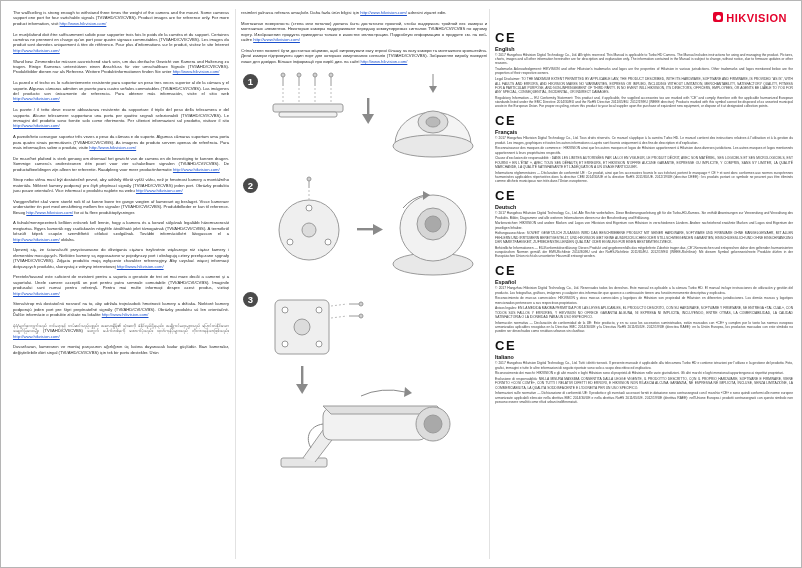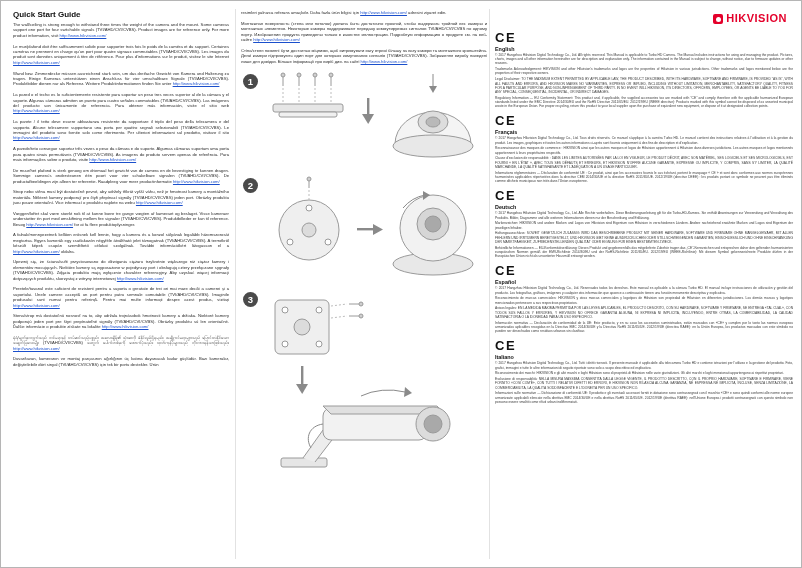--- a/index.html
+++ b/index.html
@@ -12,40 +12,39 @@
   .pgh{font-size:4.2px;line-height:1.3;margin:0 0 5.2px 0;text-align:justify;color:#2a2a2a;}
   .lnk{color:#1a4fcc;text-decoration:underline;cursor:pointer;}
   
   .col-mid{position:absolute;left:240px;top:9px;width:246px;}
   .step{display:flex;align-items:flex-start;margin:8px 0 6px 0;}
   .step-badge{flex:0 0 auto;width:15px;height:15px;border-radius:50%;background:#4a4a4a;color:#fff;
               font-size:9.5px;font-weight:bold;display:flex;align-items:center;justify-content:center;margin:2px 7px 0 2px;}
   .diagram{flex:1 1 auto;}
   .diagram svg{display:block;}
   
-  .logo{position:absolute;right:14px;top:11px;display:flex;align-items:flex-end;gap:3px;}
+  .logo{position:absolute;right:14px;top:11px;display:flex;align-items:flex-start;gap:3px;}
   .logo-mark{width:10px;height:10px;background:#e4002b;display:inline-block;border-radius:2px;position:relative;}
   .logo-mark:after{content:"";position:absolute;left:2.5px;top:2.5px;width:5px;height:5px;border-radius:50%;background:#fff;}
   .logo-text{color:#e4002b;font-weight:bold;font-size:11px;letter-spacing:.5px;}
   .col-right{position:absolute;left:494px;top:30px;width:298px;}
   .sec{margin:0 0 6px 0;}
   .ce-mark{font-size:13px;font-weight:bold;letter-spacing:1.5px;color:#111;line-height:1;}
   .sec-title{font-size:5.4px;font-weight:bold;margin:1.5px 0 1.5px 0;color:#111;}
   .sec p{font-size:3.3px;line-height:1.28;margin:0 0 1.6px 0;text-align:justify;color:#3a3a3a;}
 </style>
 </head>
 <body>
 
 <div class="page">
 
   <div class="vline" style="left:234px"></div>
   <div class="vline" style="left:488px"></div>
 
   <div class="col-left">
-    <h1 class="doc-title">Quick Start Guide</h1>
 
     <p class="pgh"><span>The wall/ceiling is strong enough to withstand three times the weight of the camera and the mount. Some cameras support one port for four switchable signals (TVI/AHD/CVI/CVBS). Product images are for reference only. For more product information, visit</span> <a class="lnk">http://www.hikvision.com/</a></p>
     <p class="pgh"><span>Le mur/plafond doit être suffisamment solide pour supporter trois fois le poids de la caméra et du support. Certaines caméras ne prennent en charge qu'un port pour quatre signaux commutables (TVI/AHD/CVI/CVBS). Les images du produit sont données uniquement à titre de référence. Pour plus d'informations sur le produit, visitez le site Internet</span> <a class="lnk">http://www.hikvision.com/</a></p>
     <p class="pgh"><span>Wand bzw. Zimmerdecke müssen ausreichend stark sein, um das dreifache Gewicht von Kamera und Halterung zu tragen. Einige Kameras unterstützen einen Anschluss für vier umschaltbare Signale (TVI/AHD/CVI/CVBS). Produktbilder dienen nur als Referenz. Weitere Produktinformationen finden Sie unter</span> <a class="lnk">http://www.hikvision.com/</a></p>
     <p class="pgh"><span>La pared o el techo es lo suficientemente resistente para soportar un peso tres veces superior al de la cámara y el soporte. Algunas cámaras admiten un puerto para cuatro señales conmutables (TVI/AHD/CVI/CVBS). Las imágenes del producto son únicamente de referencia. Para obtener más información, visite el sitio web</span> <a class="lnk">http://www.hikvision.com/</a></p>
     <p class="pgh"><span>La parete / il tetto deve essere abbastanza resistente da sopportare il triplo del peso della telecamera e del supporto. Alcune telecamere supportano una porta per quattro segnali selezionabili (TVI/AHD/CVI/CVBS). Le immagini del prodotto sono fornite solo come riferimento. Per ulteriori informazioni sul prodotto, visitare il sito</span> <a class="lnk">http://www.hikvision.com/</a></p>
     <p class="pgh"><span>A parede/teto consegue suportar três vezes o peso da câmara e do suporte. Algumas câmaras suportam uma porta para quatro sinais permutáveis (TVI/AHD/CVI/CVBS). As imagens do produto servem apenas de referência. Para mais informações sobre o produto, visite</span> <a class="lnk">http://www.hikvision.com/</a></p>
     <p class="pgh"><span>De muur/het plafond is sterk genoeg om driemaal het gewicht van de camera en de bevestiging te kunnen dragen. Sommige camera's ondersteunen één poort voor vier schakelbare signalen (TVI/AHD/CVI/CVBS). De productafbeeldingen zijn alleen ter referentie. Raadpleeg voor meer productinformatie</span> <a class="lnk">http://www.hikvision.com/</a></p>
     <p class="pgh"><span>Strop nebo stěna musí být dostatečně pevné, aby udržely třikrát vyšší váhu, než je hmotnost kamery a montážního materiálu. Některé kamery podporují pro čtyři přepínací signály (TVI/AHD/CVI/CVBS) jeden port. Obrázky produktu jsou pouze orientační. Více informací o produktu najdete na webu</span> <a class="lnk">http://www.hikvision.com/</a></p>
     <p class="pgh"><span>Væggen/loftet skal være stærkt nok til at kunne bære tre gange vægten af kameraet og beslaget. Visse kameraer understøtter én port med omskiftning mellem fire signaler (TVI/AHD/CVI/CVBS). Produktbilleder er kun til reference. Besøg</span> <a class="lnk">http://www.hikvision.com/</a><span> for at få flere produktoplysninger.</span></p>

